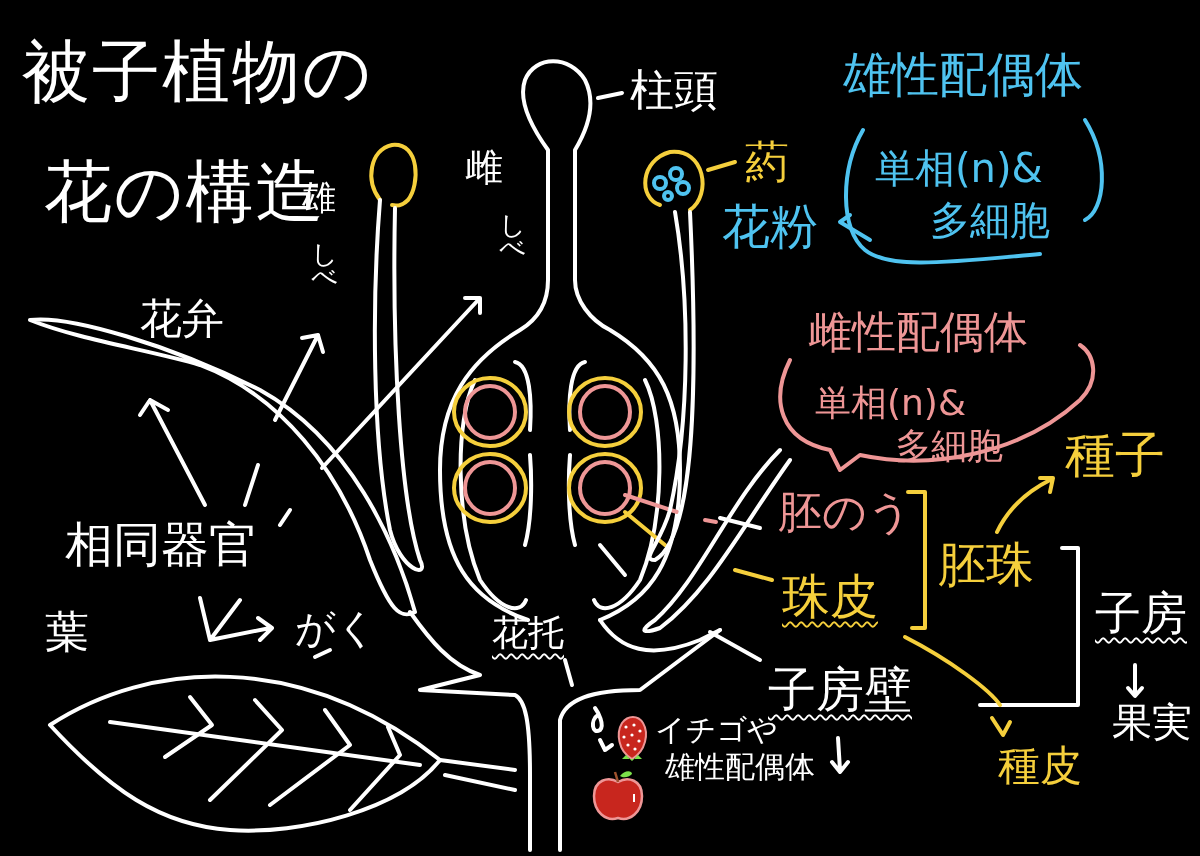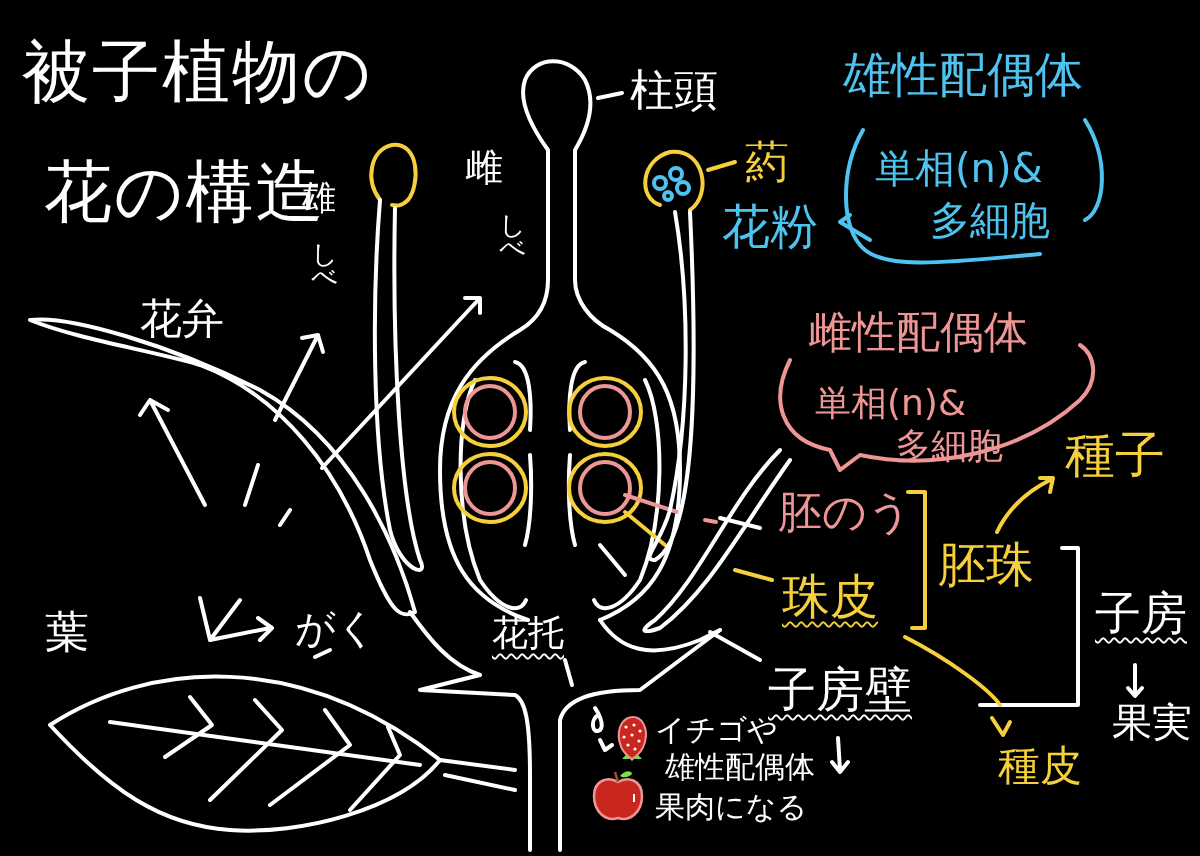--- a/index.html
+++ b/index.html
@@ -148,20 +148,21 @@
   <div class="lbl white" style="left:1112px;top:702px;font-size:40px;">果実</div>
 
   <div class="lbl white wavy" style="left:768px;top:665px;font-size:48px;">子房壁</div>
 
   <div class="lbl yellow" style="left:998px;top:745px;font-size:42px;">種皮</div>
 
   <div class="lbl white wavy" style="left:492px;top:615px;font-size:36px;">花托</div>
 
   <div class="lbl white" style="left:140px;top:298px;font-size:42px;">花弁</div>
 
+  <div class="lbl white" style="left:65px;top:520px;font-size:48px;">相同器官</div>
 
   <div class="lbl white" style="left:45px;top:610px;font-size:44px;">葉</div>
 
   <div class="lbl white" style="left:295px;top:608px;font-size:40px;text-align:right;">がく</div>
 
   <div style="position:absolute;left:612px;top:715px;width:40px;height:48px;">
     <svg width="40" height="48" viewBox="0 0 40 48">
       <path d="M20 44 C6 36 4 18 10 8 C16 0 26 0 31 8 C37 18 34 36 20 44 Z" fill="#c8261e" stroke="#ee9696" stroke-width="2"></path>
       <g fill="#ffffff">
         <circle cx="14" cy="12" r="1.6"></circle>
@@ -181,14 +182,13 @@
     <svg width="56" height="56" viewBox="0 0 56 56">
       <path d="M28 14 C18 8 4 12 4 28 C4 44 16 54 28 50 C40 54 52 44 52 28 C52 12 38 8 28 14 Z" fill="#c8261e" stroke="#ee9696" stroke-width="2.5"></path>
       <line x1="28" y1="14" x2="25" y2="4" stroke="#a0522d" stroke-width="2.5"></line>
       <path d="M30 8 C34 2 42 2 42 6 C38 10 33 10 30 8 Z" fill="#7be04a"></path>
       <line x1="44" y1="26" x2="44" y2="34" stroke="#ffffff" stroke-width="2"></line>
     </svg>
   </div>
 
   <div class="lbl white" style="left:655px;top:715px;font-size:30px;">イチゴや</div>
   <div class="lbl white" style="left:665px;top:752px;font-size:30px;">雄性配偶体</div>
-  <div class="lbl white" style="left:655px;top:792px;font-size:30px;">果肉になる</div>
 </div>
 
 </body></html>

